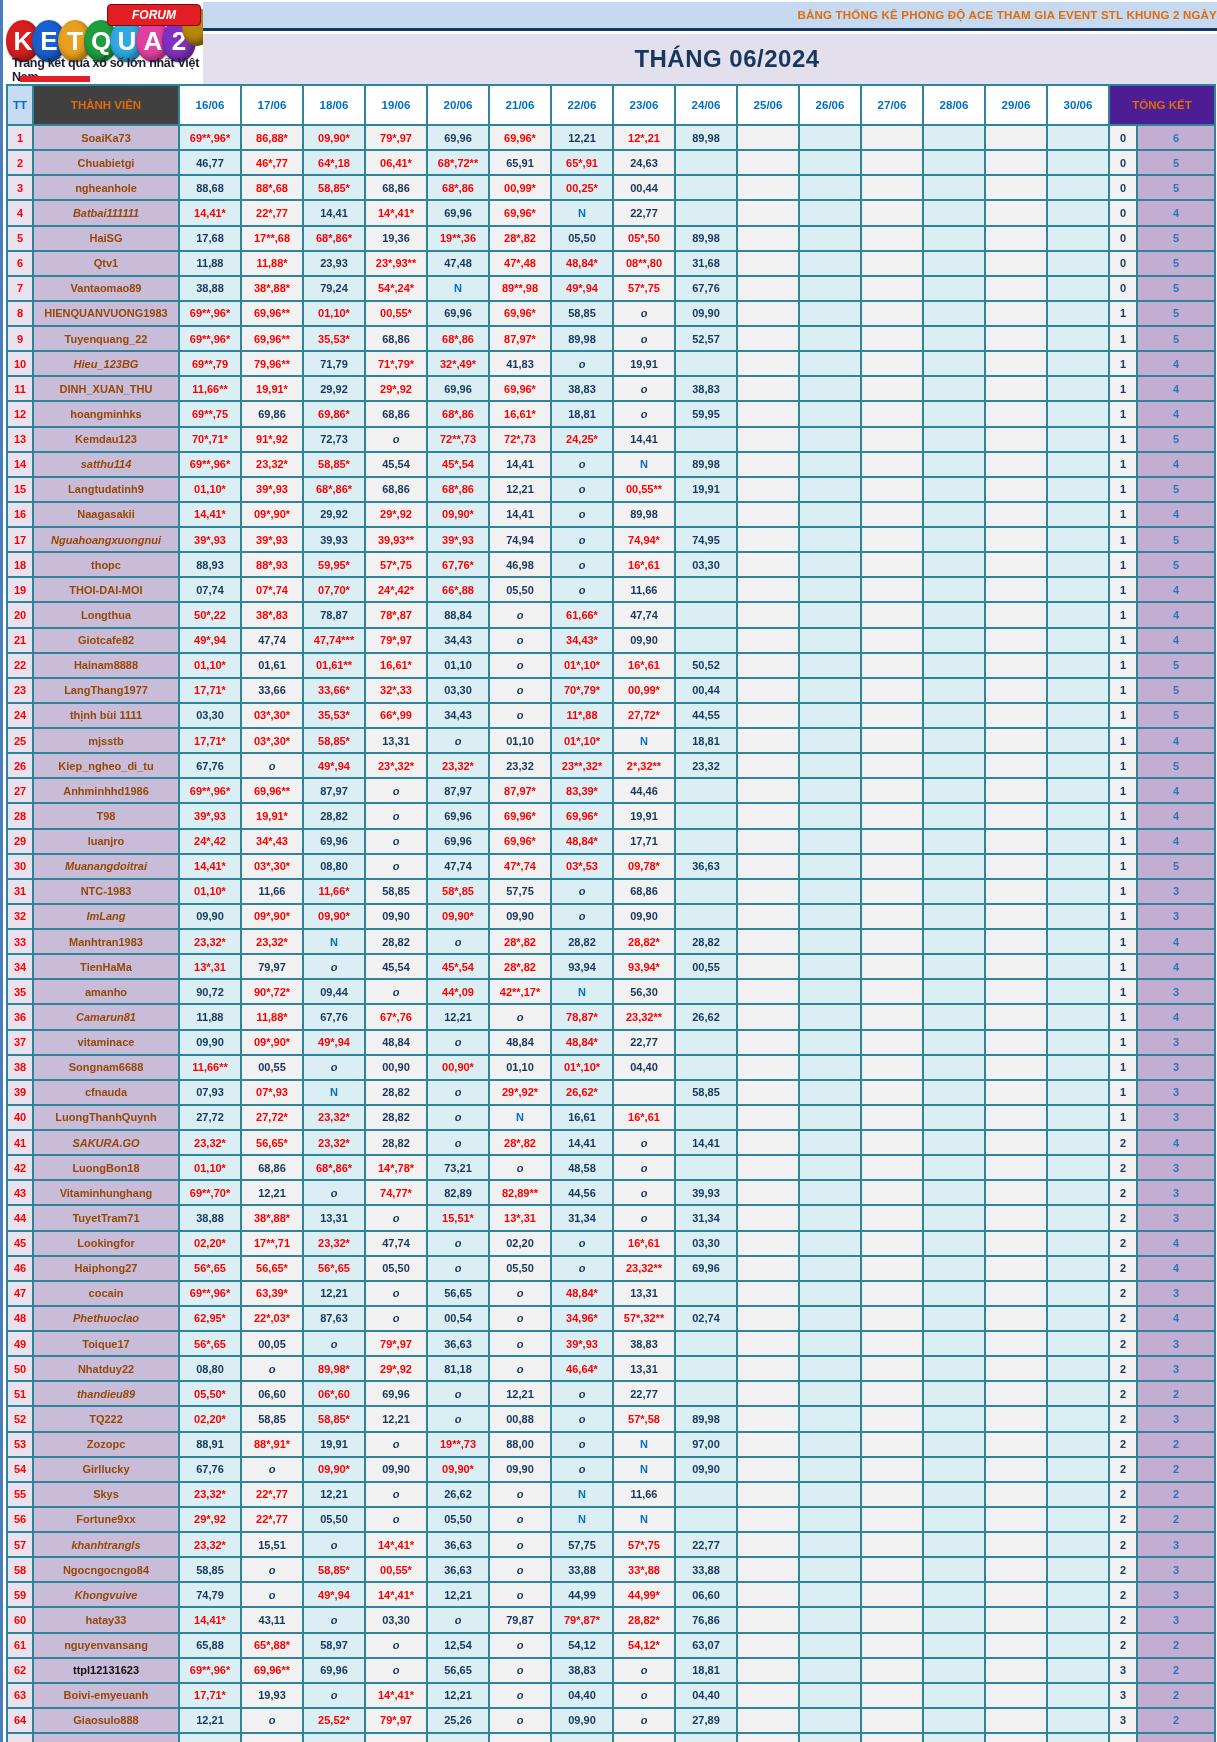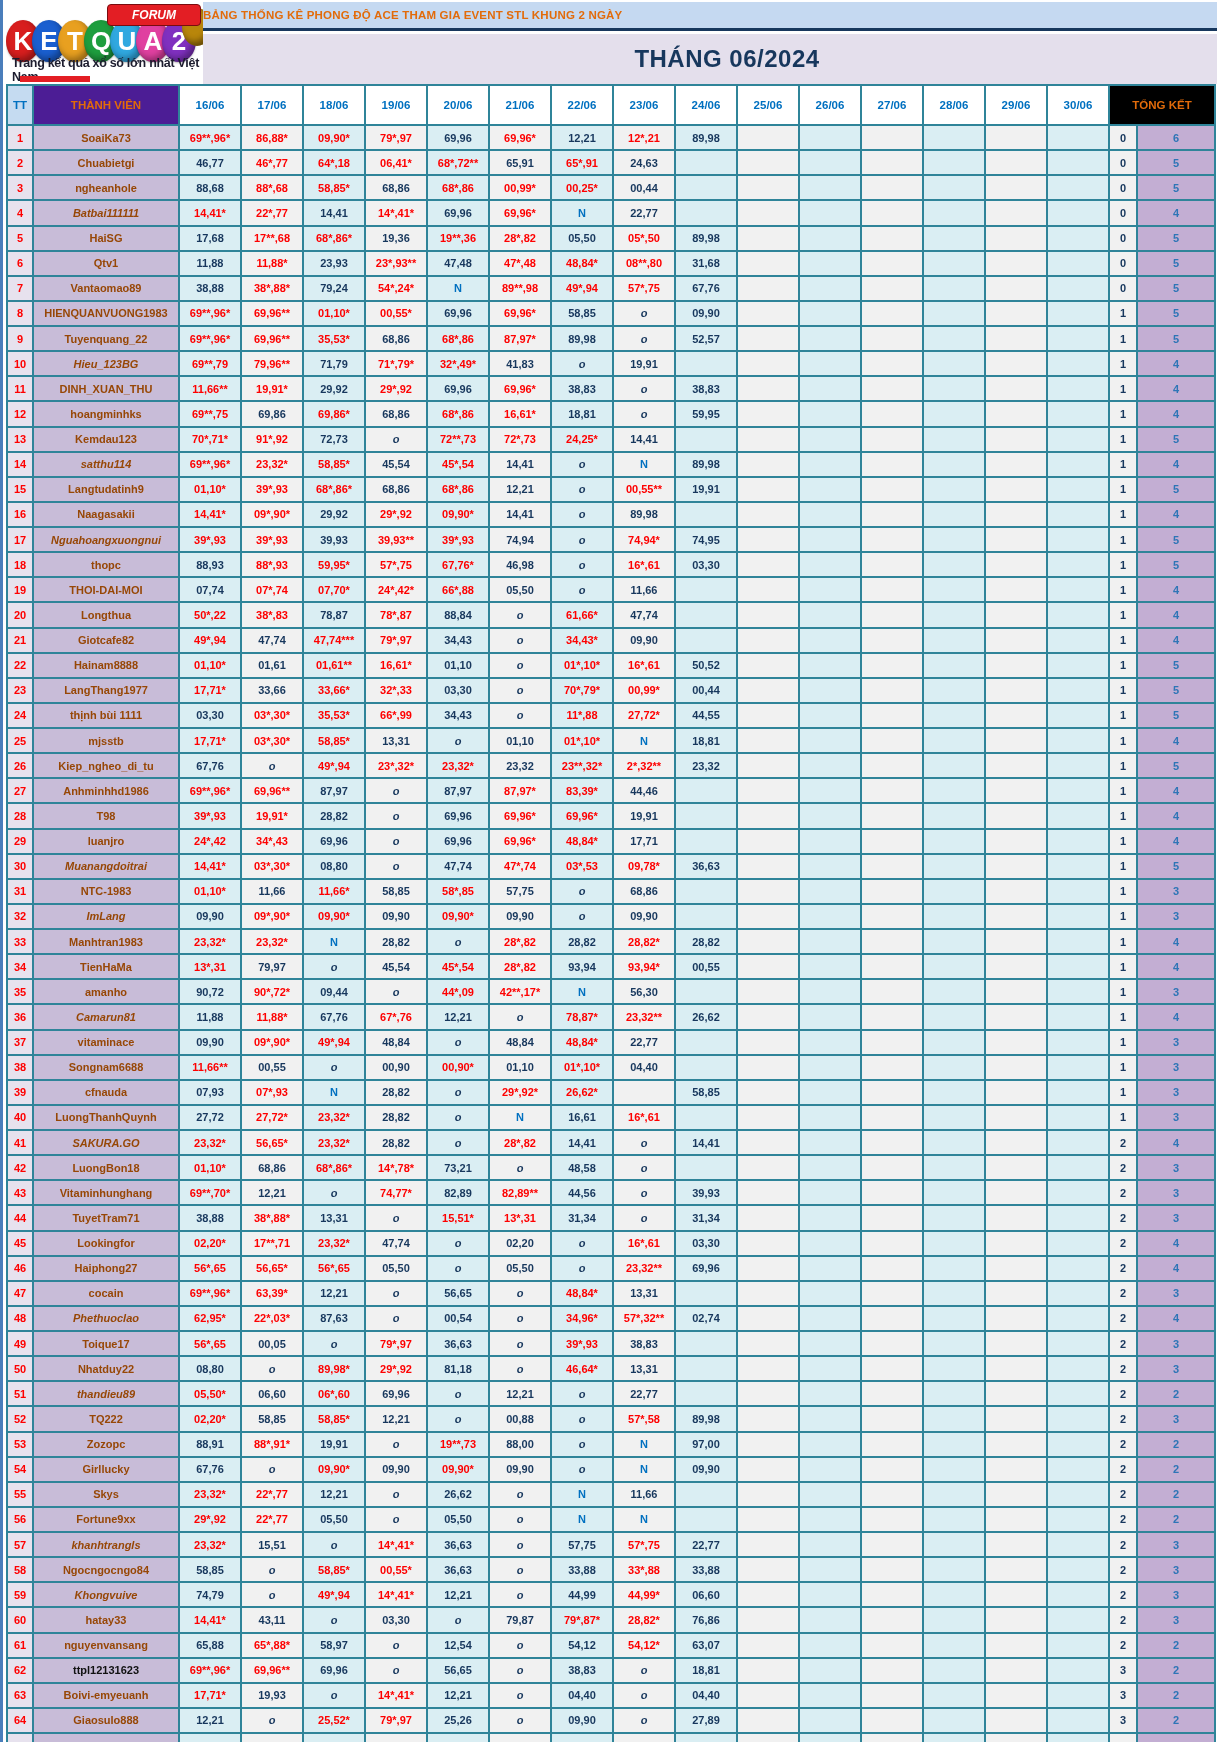--- a/index.html
+++ b/index.html
@@ -14,36 +14,36 @@
     box-shadow:inset -3px -4px 6px rgba(0,0,0,.35), 0 1px 2px rgba(0,0,0,.3);}
   .gold-dot{display:inline-block;width:30px;height:38px;border-radius:50%;margin-left:-14px;vertical-align:4px;
     box-shadow:inset -3px -4px 6px rgba(0,0,0,.45);}
   #forum-badge{position:absolute;right:2px;top:4px;background:#e31e24;color:#fff;font-weight:bold;
     font-style:italic;font-size:12px;padding:3px 24px;border-radius:4px;border:1px solid #7a0c0f;}
   #logo-tagline{position:absolute;left:6px;top:56px;font-size:12.5px;font-weight:bold;color:#1c1c2e;letter-spacing:-.3px;}
   #logo-redbar{position:absolute;left:14px;top:76px;width:70px;height:6px;background:#e31e24;}
 
   
   #title-bar{position:absolute;left:200px;top:2px;width:1014px;height:29px;background:#c5d9f1;
-    border-bottom:3px solid #17375d;display:flex;align-items:center;justify-content:flex-start;box-sizing:border-box;}
+    border-bottom:3px solid #17375d;display:flex;align-items:center;justify-content:flex-end;box-sizing:border-box;}
   #title-bar span{color:#e26b0a;font-weight:bold;font-size:11.5px;letter-spacing:.2px;}
   #month-bar{position:absolute;left:200px;top:34px;width:1014px;height:50px;background:#e4dfec;
     display:flex;align-items:center;justify-content:center;padding-left:17px;}
   #month-bar span{color:#17375d;font-weight:bold;font-size:24px;letter-spacing:.5px;}
 
   
   table#grid{position:absolute;left:3px;top:84px;border-collapse:collapse;table-layout:fixed;}
   #grid td,#grid th{border:2px solid #2f8499;padding:0;overflow:hidden;white-space:nowrap;
     text-align:center;vertical-align:middle;box-sizing:border-box;}
   #grid thead th{height:40px;font-size:11.5px;font-weight:bold;}
   #grid tbody td{height:25.14px;font-size:11px;font-weight:bold;}
   .h-tt{background:#c5dbf1;color:#0070c0;}
-  .h-member{background:#4c1d95;color:#e26b0a;}
+  .h-member{background:#404040;color:#e26b0a;}
   .h-date{background:#ffffff;color:#0070c0;}
-  .h-total{background:#000000;color:#e26b0a;}
+  .h-total{background:#4c1d95;color:#e26b0a;}
   td.tt{background:#e7e2ee;color:#fe0000;}
   td.member{background:#c8bcd8;color:#974706;font-size:11.5px;}
   td.member.i{font-style:italic;}
   td.member.b{color:#111111;}
   td.colblue{background:#daeef3;}
   td.colgray{background:#f1f1f1;}
   td .red{color:#fe0000;}
   td .navy{color:#17375d;}
   td .nval{color:#0070c0;}
   td .oval{color:#17375d;font-style:italic;}

